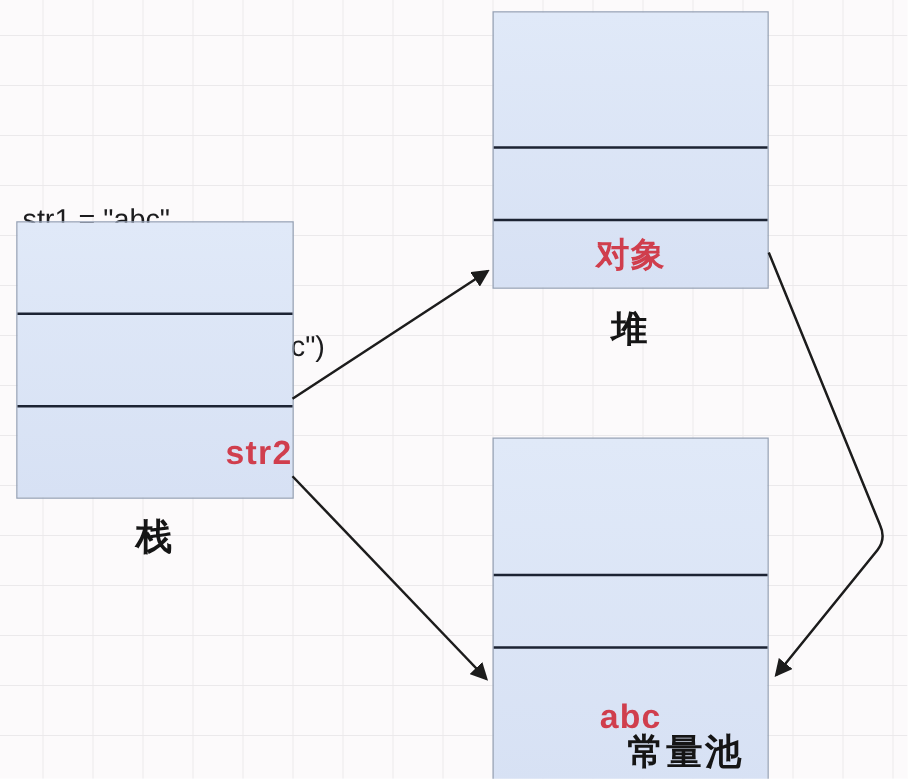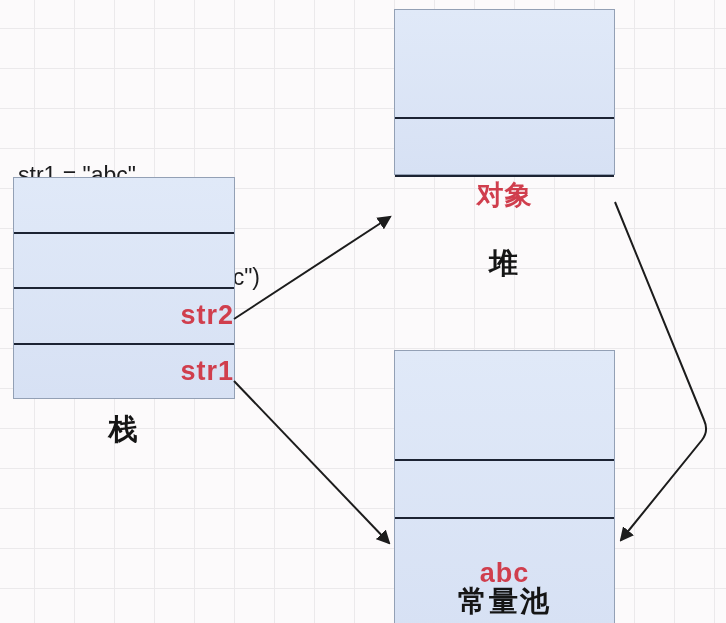--- a/index.html
+++ b/index.html
@@ -59,40 +59,40 @@
     border-top: 2px solid #1c2333;
   }
   .row .val {
     font-weight: bold;
     font-size: 27px;
     color: #d03e4d;
     letter-spacing: 1px;
   }
   .stack-box { left: 13px; top: 177px; width: 222px; height: 222px; }
   .stack-box .row { flex: 1 1 0; justify-content: flex-end; }
-  .heap-box { left: 394px; top: 9px; width: 221px; height: 166px; }
+  .heap-box { left: 394px; top: 9px; width: 221px; height: 222px; }
   .heap-box .row-tall { flex: 0 0 107px; }
   .heap-box .row-mid  { flex: 0 0 58px; }
   .heap-box .row-last { flex: 1 1 0; }
   .pool-box { left: 394px; top: 350px; width: 221px; height: 279px; }
   .pool-box .row-tall { flex: 0 0 108px; }
   .pool-box .row-mid  { flex: 0 0 58px; }
   .pool-box .row-last { flex: 1 1 0; }
   .box-label {
     position: absolute;
     font-weight: bold;
     font-size: 29px;
     color: #151515;
     text-align: center;
     z-index: 2;
     letter-spacing: 2px;
   }
   .stack-label { left: 13px;  top: 410px; width: 222px; }
   .heap-label  { left: 394px; top: 244px; width: 221px; }
-  .pool-label  { left: 394px; top: 582px; width: 221px; }
+  .pool-label  { left: 394px; top: 582px; width: 221px; padding-left: 44px; }
 </style>
 </head>
 <body>
 
 <div class="canvas">
 
   <svg class="arrows" viewBox="0 0 726 623" xmlns="http://www.w3.org/2000/svg">
     <defs>
       <marker id="arrowhead" viewBox="0 0 10 10" refX="8.5" refY="5" markerWidth="7" markerHeight="7" orient="auto-start-reverse">
         <path d="M0,0 L10,5 L0,10 Z" fill="#1c1c1c"></path>
@@ -110,23 +110,20 @@
 
   <div class="membox stack-box">
     <div class="row">
       <span class="val"></span>
     </div>
     <div class="row">
       <span class="val"></span>
     </div>
     <div class="row">
       <span class="val">str2</span>
-    </div>
-    <div class="row">
-      <span class="val">str1</span>
     </div>
   </div>
   <div class="box-label stack-label">栈</div>
 
   <div class="membox heap-box">
     <div class="row row-tall">
       <span class="val"></span>
     </div>
     <div class="row row-mid">
       <span class="val"></span>

